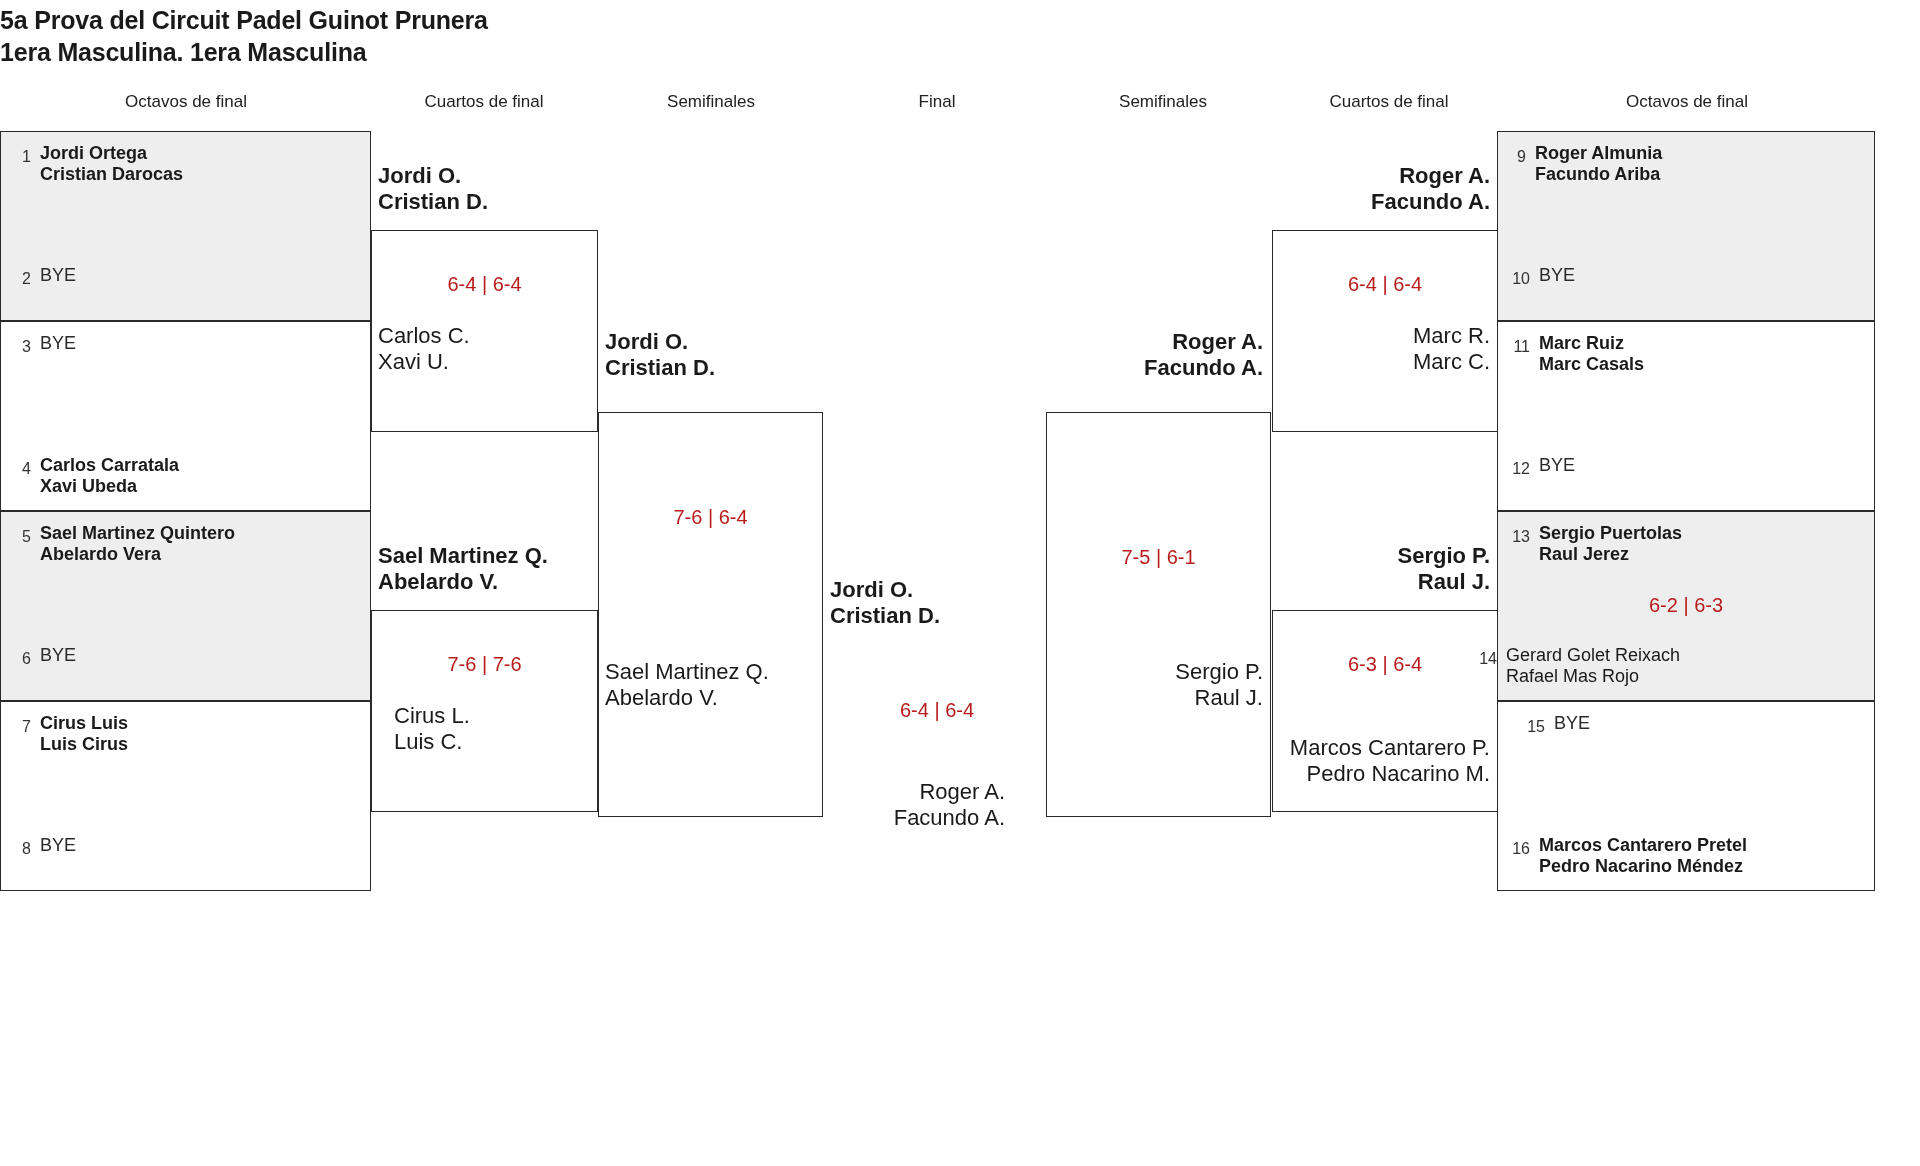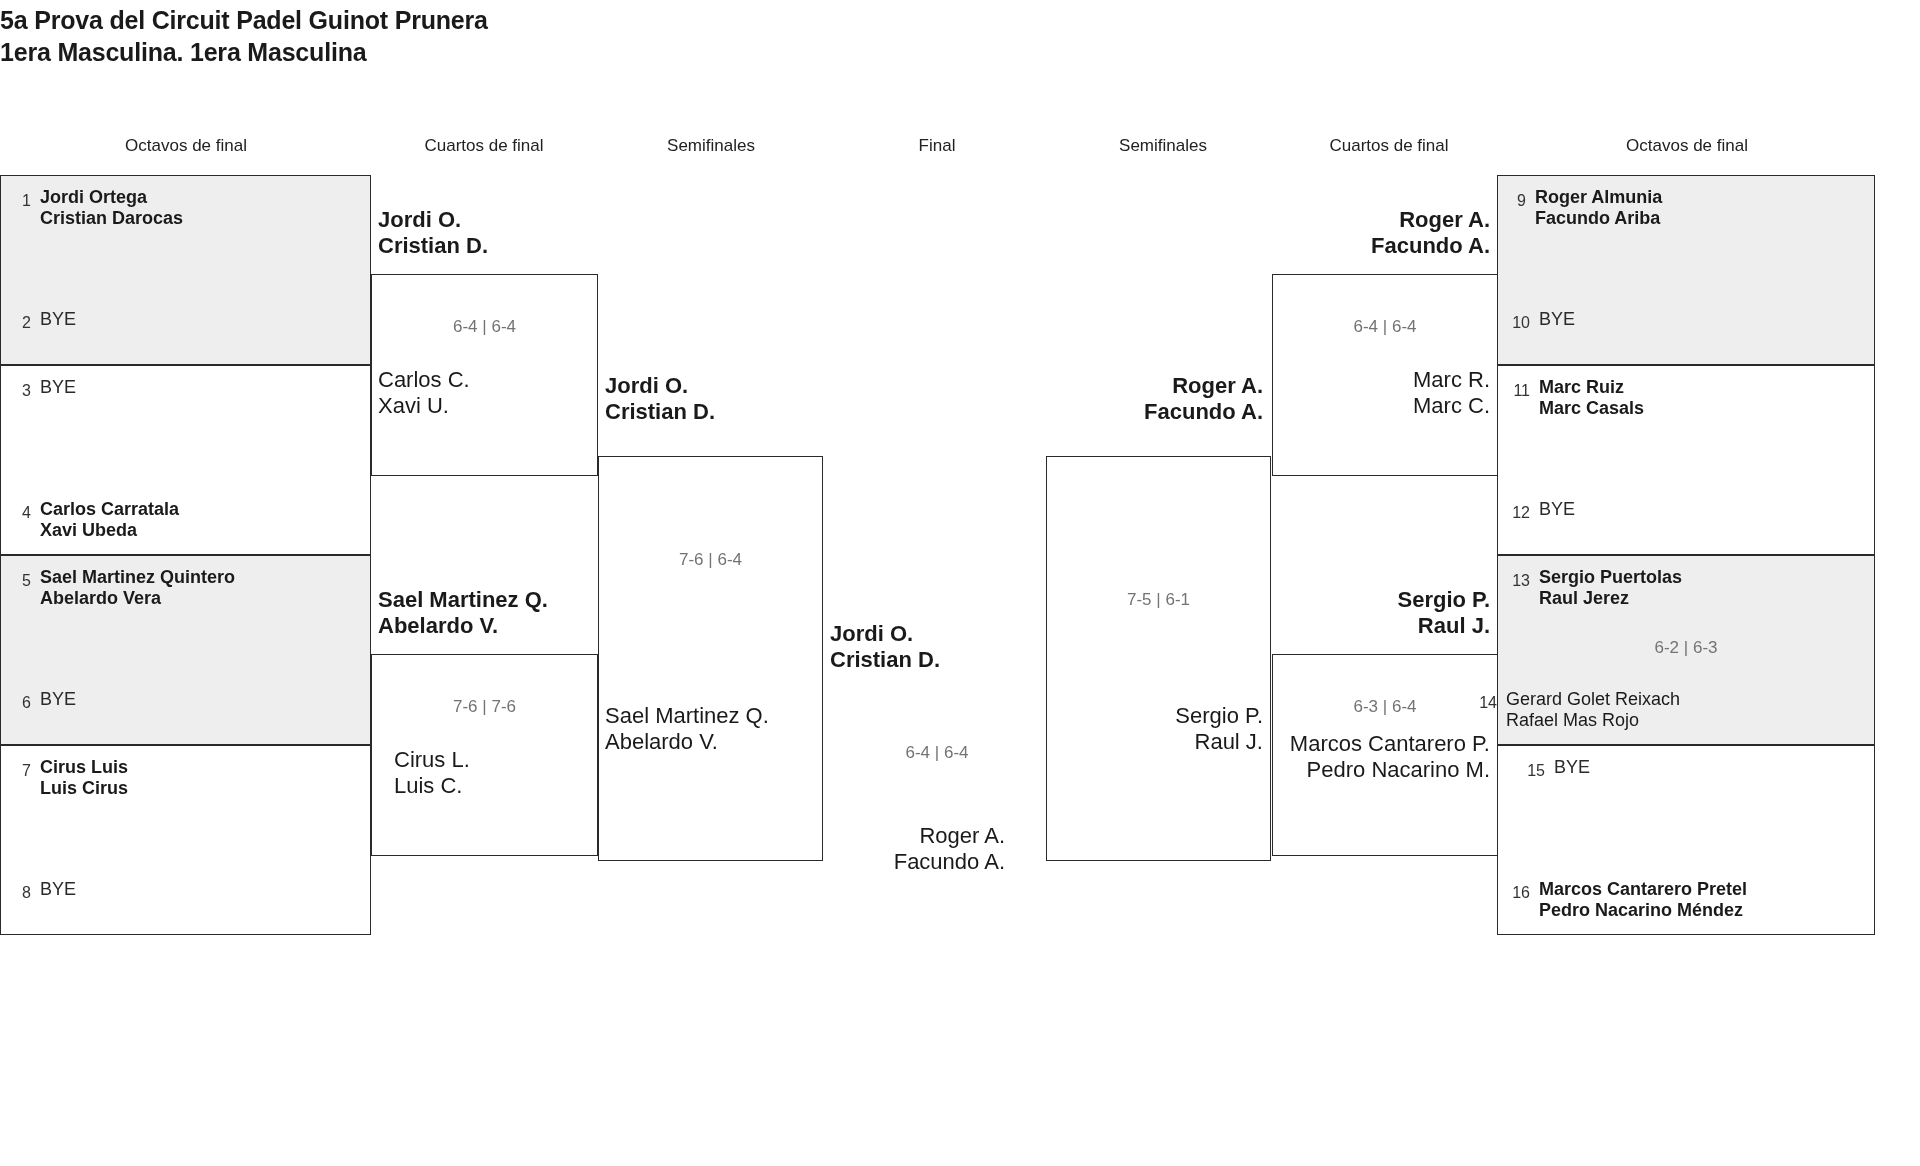--- a/index.html
+++ b/index.html
@@ -20,21 +20,21 @@
   }
   #title-line2 { white-space: pre; }
 
   #logo {
     position: absolute; right: 10px; top: 6px;
     width: 240px; height: 60px;
   }
 
   
   #round-headers {
-    position: relative; height: 30px; width: 1548px; margin-top: 44px;
+    position: relative; height: 30px; width: 1548px;
   }
   .round-label {
     position: absolute; top: 0;
     font-size: 17px; color: #222; text-align: center;
     white-space: nowrap; transform: translateX(-50%);
   }
 
   
   #bracket { position: relative; width: 1920px; height: 1040px; }
 
@@ -62,21 +62,21 @@
 
   
   .ftext {
     position: absolute; font-size: 22px; line-height: 1.2;
     white-space: pre-line;
   }
   .ftext.win { font-weight: bold; }
   .ftext.right { text-align: right; }
 
   .score {
-    position: absolute; font-size: 17px; color: #737373;
+    position: absolute; font-size: 20px; color: #b91c1c;
     white-space: nowrap; text-align: right; transform: translateX(-50%);
   }
 </style>
 </head>
 <body>
 
 <div id="header">
   <div id="title-block">
     <div>5a Prova del Circuit Padel Guinot Prunera</div>
     <div id="title-line2">1era Masculina. 1era Masculina</div>
@@ -166,21 +166,21 @@
     <div class="score" style="left: 1158.5px; top: 396px; margin-top: 28px;">7-5 | 6-1</div>
     <div class="cell" style="left: 1272px; top: 108px; width: 226px; height: 202px;"></div>
     <div class="ftext win right" style="left: 1272px; top: 41px; width: 218px;">Roger A.
 Facundo A.</div>
     <div class="ftext right" style="left: 1272px; top: 201px; width: 218px;">Marc R.
 Marc C.</div>
     <div class="score" style="left: 1385px; top: 151px;">6-4 | 6-4</div>
     <div class="cell" style="left: 1272px; top: 488px; width: 226px; height: 202px;"></div>
     <div class="ftext win right" style="left: 1272px; top: 421px; width: 218px;">Sergio P.
 Raul J.</div>
-    <div class="ftext right" style="left: 1272px; top: 565px; width: 218px;">Marcos Cantarero P.
+    <div class="ftext right" style="left: 1272px; top: 613px; width: 218px;">Marcos Cantarero P.
 Pedro Nacarino M.</div>
     <div class="score" style="left: 1385px; top: 531px;">6-3 | 6-4</div>
     <div class="cell shaded" style="left: 1497px; top: 9px; width: 378px; height: 190px;"></div>
     <div class="slot" style="left: 1509px; top: 21px;">
       <span class="seed">9</span>
       <span class="names win">Roger Almunia
 Facundo Ariba</span>
     </div>
     <div class="slot" style="left: 1509px; top: 143px;">
       <span class="seed wide">10</span>

